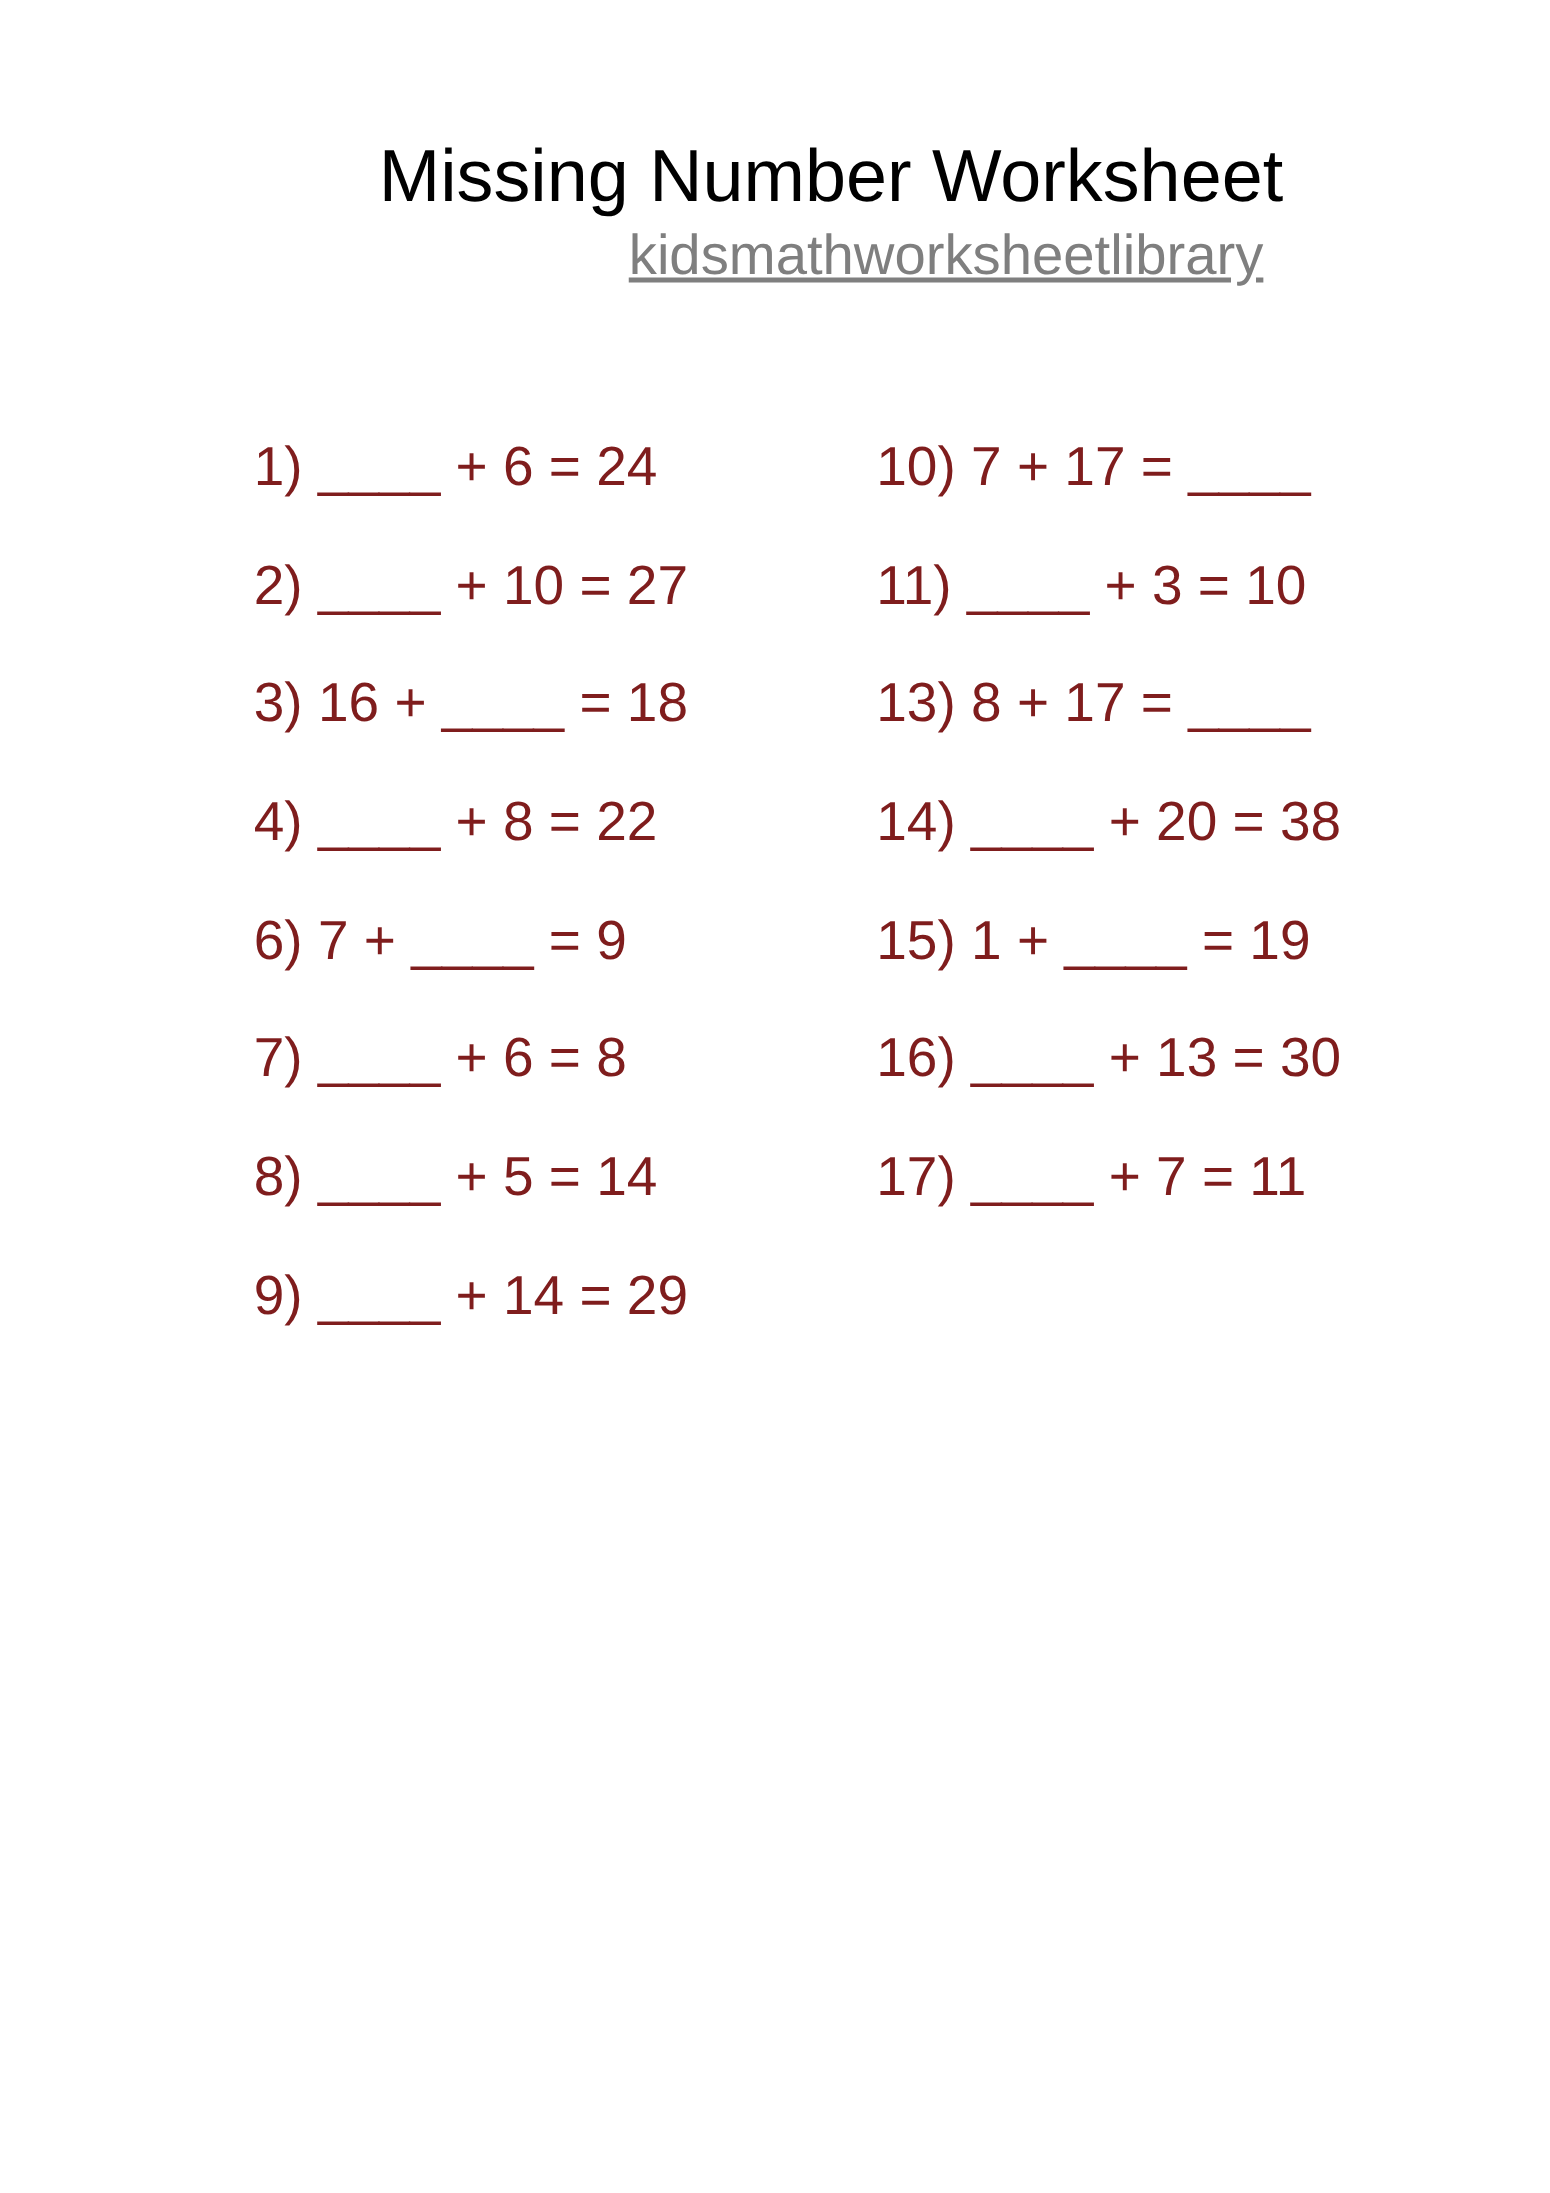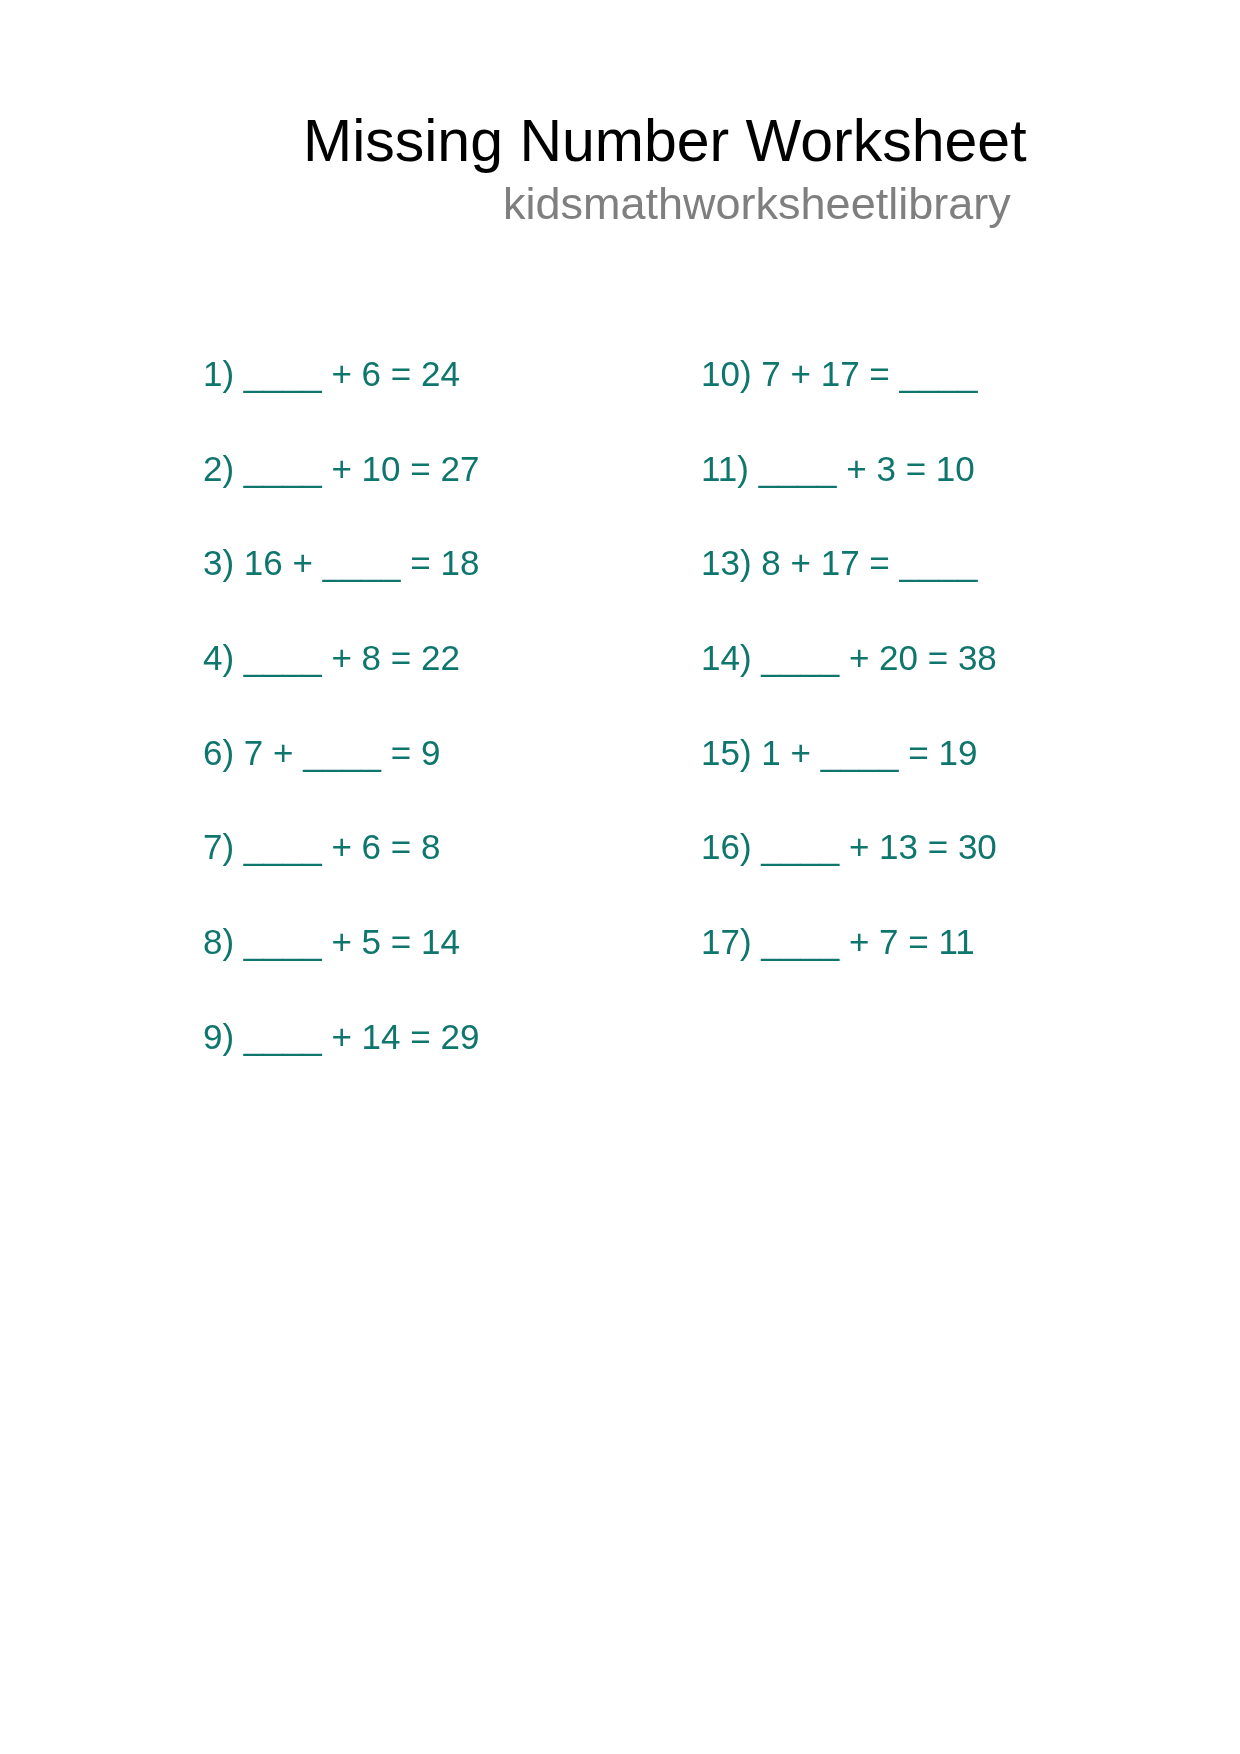--- a/index.html
+++ b/index.html
@@ -26,33 +26,34 @@
       margin-top: 10px;
     }
     .page-subtitle {
       position: absolute;
       left: 503px;
       top: 181px;
       font-size: 45px;
       line-height: 45px;
       white-space: pre;
       color: #7f7f7f;
+      text-decoration: underline;
     }
     .problem-column {
       position: absolute;
       top: 352px;
     }
     .problem-column.left { left: 203px; }
     .problem-column.right { left: 701px; }
     .problem {
       height: 94.7px;
-      font-size: 35px;
+      font-size: 44px;
       line-height: 44px;
       white-space: pre;
-      color: #0f766e;
+      color: #7f1d1d;
     }
   </style>
 </head>
 <body>
 
 <div class="page-title">Missing Number Worksheet</div>
 <div class="page-subtitle">kidsmathworksheetlibrary</div>
 
 <div class="problem-column left">
   <div class="problem">1) ____ + 6 = 24</div>

